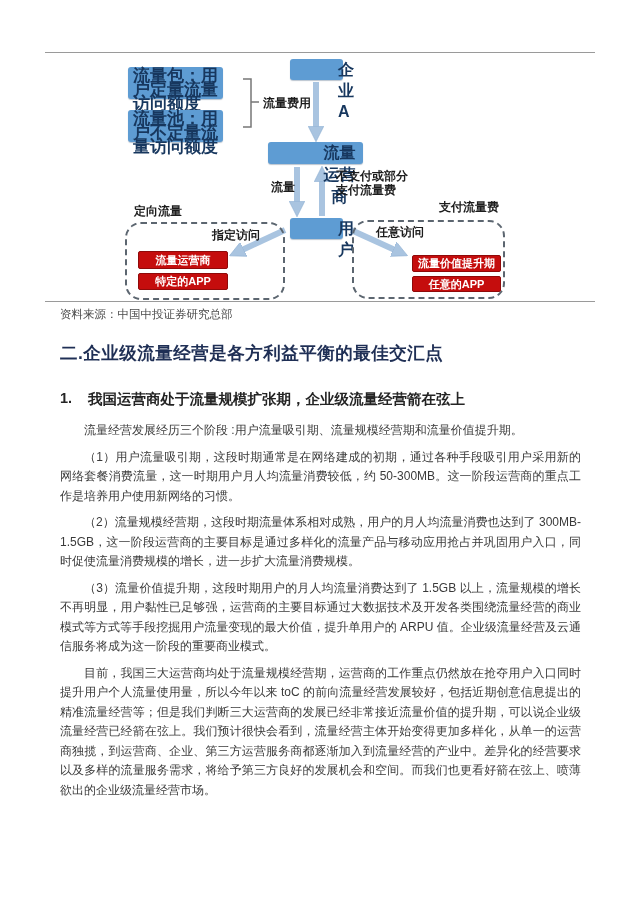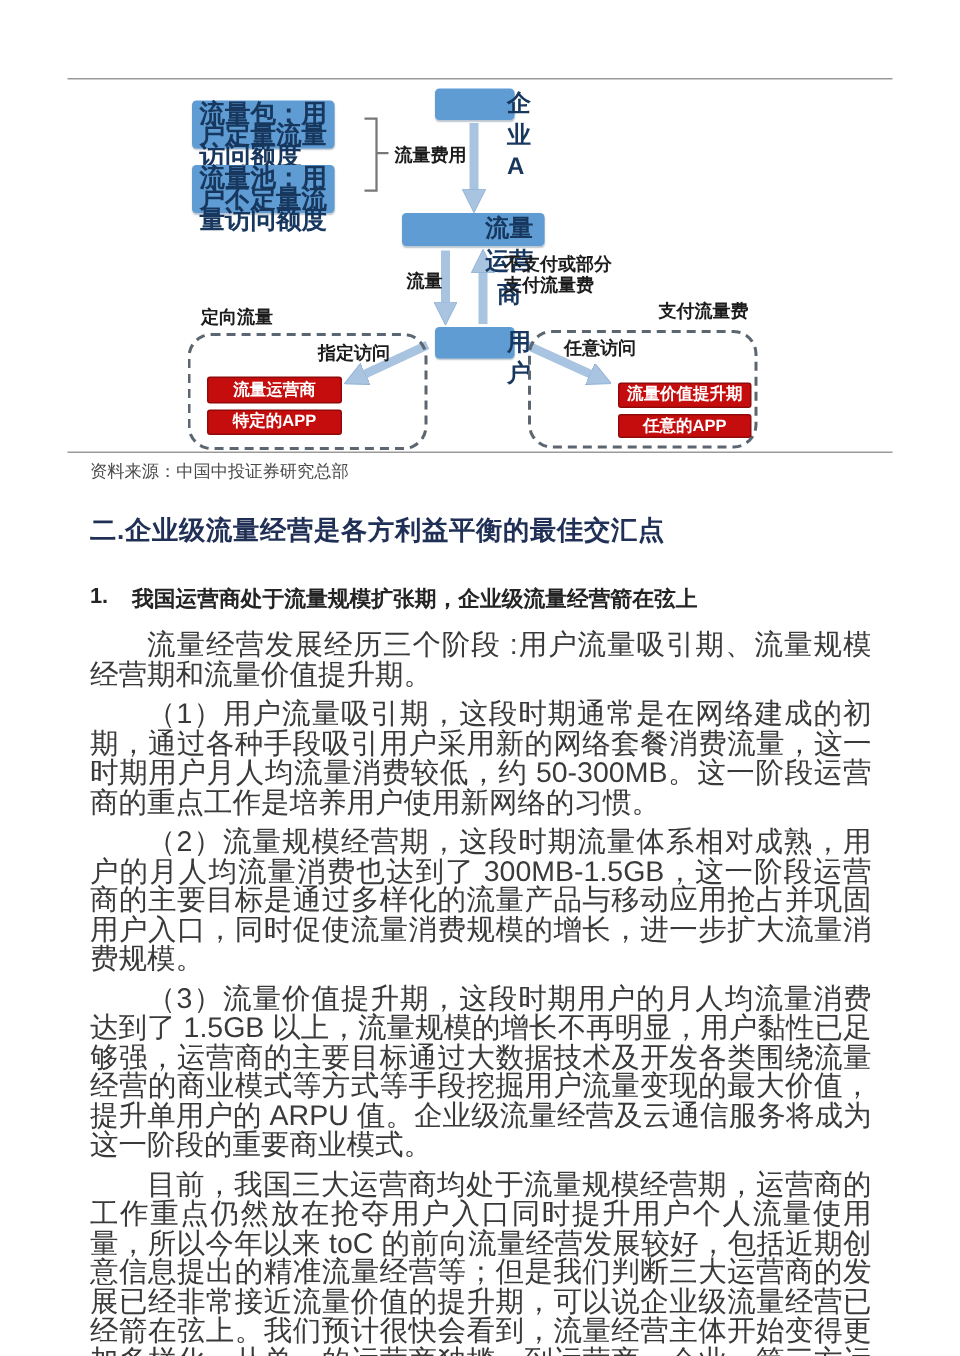--- a/index.html
+++ b/index.html
@@ -43,21 +43,21 @@
   .fig-svg { position:absolute; left:0; top:0; width:550px; height:250px; pointer-events:none; }
 
   
   .source-line { position:absolute; left:60px; top:307px; font-size:11.5px; color:#4a4a4a; }
   .sec-heading { position:absolute; left:60px; top:341px; width:520px;
                  font-size:17.5px; font-weight:bold; color:#1f2f55; letter-spacing:.5px; }
   .sub-heading { position:absolute; left:60px; top:390px; width:520px; display:flex;
                  font-size:14.5px; font-weight:bold; color:#242424; }
   .sub-heading .num { width:28px; flex:none; }
   .body-text { position:absolute; left:60px; top:421px; width:521px; }
-  .body-text p { font-size:19px; line-height:19.5px; color:#3a3a3a;
+  .body-text p { font-size:12px; line-height:19.5px; color:#3a3a3a;
                  text-align:justify; text-indent:2em; margin:0 0 7px; }
 </style>
 </head>
 <body>
 
 <div class="page">
 
   <div class="figure">
 
     <svg class="fig-svg" viewBox="0 0 550 250" xmlns="http://www.w3.org/2000/svg">

